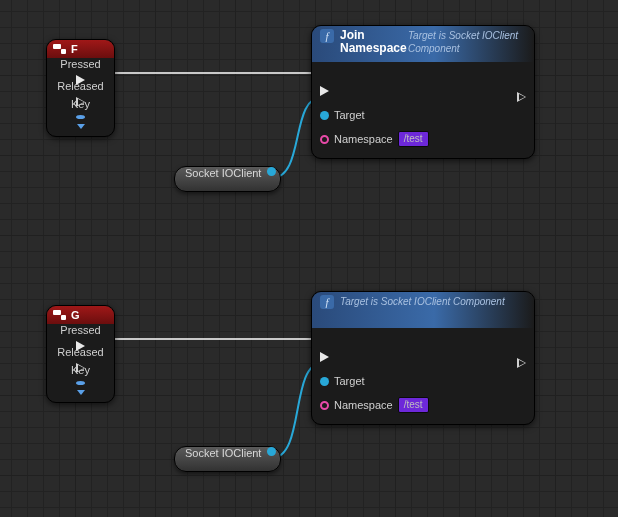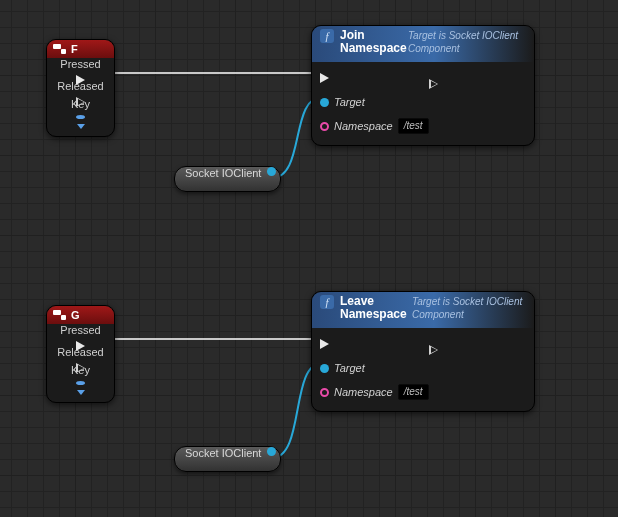--- a/index.html
+++ b/index.html
@@ -22,24 +22,24 @@
 .exec-pin.hollow{border-left-color:transparent;position:relative;}
 .exec-pin.hollow::before{content:"";position:absolute;left:-9px;top:-5px;width:0;height:0;border-left:9px solid #e8e8e8;border-top:5px solid transparent;border-bottom:5px solid transparent;filter:brightness(.9);}
 .exec-pin.hollow::after{content:"";position:absolute;left:-7px;top:-3px;width:0;height:0;border-left:6px solid #1b1b1b;border-top:3px solid transparent;border-bottom:3px solid transparent;}
 .circ-pin{width:9px;height:9px;border-radius:50%;display:inline-block;}
 .hollow-c{background:transparent;border:2px solid;box-sizing:border-box;}
 .fn-node{width:222px;background:#1b1b1b;}
 .fn-head{height:33px;background:linear-gradient(90deg,#2a4a7a,#3a6aa8 55%,#1b1b1b);border-radius:9px 9px 0 0;padding:3px 8px 0;display:flex;gap:6px;align-items:flex-start;}
 .fn-head .ttl{display:flex;flex-direction:row;line-height:13px;}
 .fn-head .t1{color:#fff;font-weight:600;font-size:12px;}
 .fn-head .t2{color:#a8c0e0;font-style:italic;font-size:10px;}
-.fn-body{padding:5px 8px 8px;display:flex;font-style:italic;}
+.fn-body{padding:18px 8px 8px;display:flex;justify-content:space-between;}
 .col{display:flex;flex-direction:column;gap:2px;}
 .lbl{font-size:11px;color:#d0d0d0;}
-.txtbox{background:#000000;border:1px solid #0a0a0a;border-radius:2px;color:#bfbfbf;font-size:10px;padding:1px 5px;height:12px;line-height:12px;display:inline-block;}
+.txtbox{background:#6d28d9;border:1px solid #0a0a0a;border-radius:2px;color:#bfbfbf;font-size:10px;padding:1px 5px;height:12px;line-height:12px;display:inline-block;}
 .pill{position:absolute;height:24px;background:linear-gradient(#5a5a5a,#323232);border:1px solid #000;border-radius:12px;display:flex;gap:6px;padding:0 4px 0 10px;font-size:11px;color:#d8d8d8;box-shadow:0 2px 4px rgba(0,0,0,.5);}
 .ficon{width:14px;height:14px;border-radius:3px;background:#3a6aa8;display:inline-flex;align-items:center;justify-content:center;color:#cfe0f5;font-style:italic;font-family:Georgia,serif;font-size:11px;flex-shrink:0;}
 .kicon{width:13px;height:11px;display:inline-block;position:relative;flex-shrink:0;}
 .kicon::before,.kicon::after{content:"";position:absolute;background:#fff;border-radius:1px;}
 .kicon::before{width:8px;height:5px;left:0;top:0;}
 .kicon::after{width:5px;height:5px;left:8px;top:5px;}
 .caret{width:0;height:0;border-left:4px solid transparent;border-right:4px solid transparent;border-top:5px solid #5aa0e8;display:inline-block;}
 </style>
 </head>
 <body>
@@ -124,21 +124,20 @@
             <span class="exec-pin hollow"></span>
           </div>
   </div>
  </div>
 </div>
 
 <div class="node fn-node" style="left:311px;top:291px">
  <div class="fn-head">
   <span class="ficon">f</span>
   <div class="ttl">
-   <span class="t1">Leave Namespace</span>
    <span class="t2">Target is Socket IOClient Component</span>
   </div>
  </div>
  <div class="fn-body">
   <div class="col">
    <div class="row">
             <span class="exec-pin"></span>
           </div>
    <div class="row">
             <span class="circ-pin" style="background:#28a8d8"></span>

